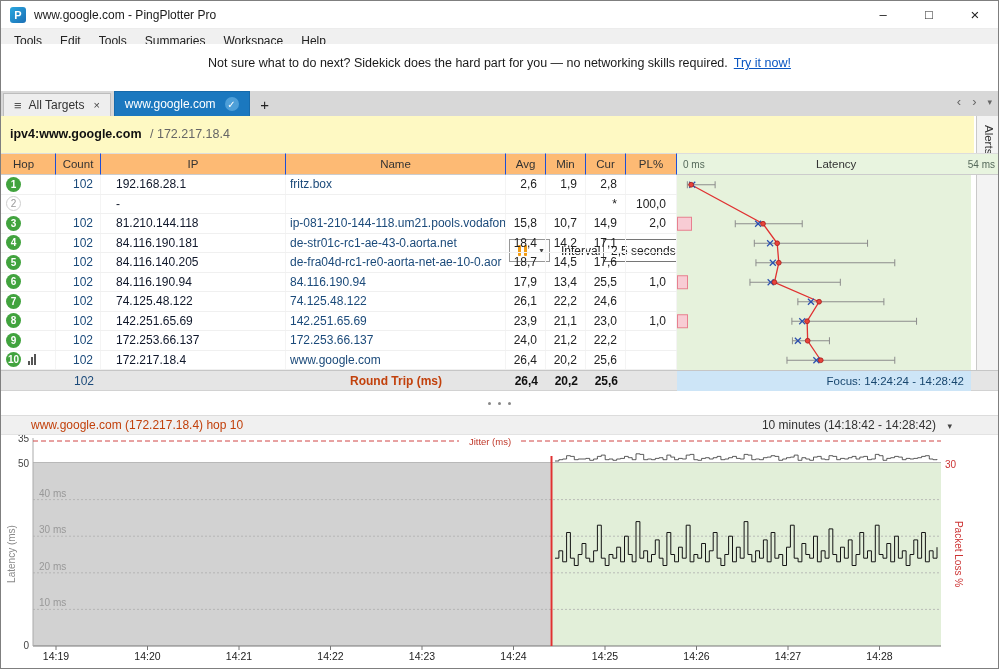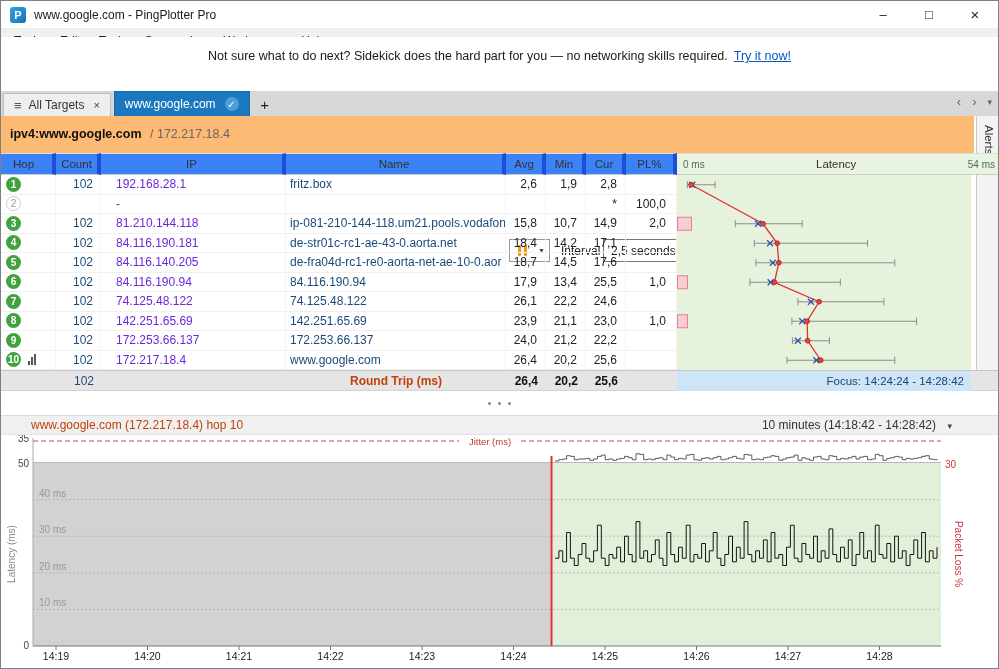--- a/index.html
+++ b/index.html
@@ -14,35 +14,35 @@
   .title-text{font-size:12px;color:#1a1a1a}
   .win-controls{margin-left:auto;display:flex;height:100%}
   .winbtn{width:46px;height:100%;display:flex;align-items:center;justify-content:center;font-size:13px;color:#222}
   .winbtn.close{font-size:15px}
 
   
   .menubar{position:absolute;top:28px;left:0;right:0;height:24px;background:#f0f0f0;display:flex;align-items:center;padding-left:4px;border-bottom:1px solid #e6e6e6}
   .menu-item{padding:3px 9px;color:#222}
 
   
-  .noticebar{position:absolute;top:36px;left:0;right:0;height:38px;background:#fff;display:flex;align-items:center;justify-content:center;font-size:12.5px;color:#1a1a1a}
+  .noticebar{position:absolute;top:43px;left:0;right:0;height:38px;background:#fff;display:flex;align-items:center;justify-content:center;font-size:12.5px;color:#1a1a1a}
   .noticebar a{color:#0a56c2;text-decoration:underline;margin-left:6px;cursor:pointer}
 
   
   .tabbar{position:absolute;top:90px;left:0;right:0;height:25px;background:#d8d8d8;display:flex;align-items:flex-end;padding-left:2px}
   .tab{height:23px;display:flex;align-items:center;padding:0 10px;margin-right:3px;background:#eeeeee;border:1px solid #bdbdbd;border-bottom:none;color:#333;white-space:nowrap}
   .tab .burger{color:#555;margin-right:7px;font-size:13px}
   .tab .tclose{margin-left:9px;font-size:11px;color:#444}
   .tab.active{background:#1b78bf;border-color:#166aab;color:#fff;height:25px;font-weight:400}
   .tab.active .tcheck{margin-left:9px;width:14px;height:14px;border-radius:50%;background:#4e9fd8;color:#fff;font-size:10px;display:flex;align-items:center;justify-content:center}
   .newtab{width:24px;height:23px;display:flex;align-items:center;justify-content:center;font-size:15px;color:#222}
   .tab-scrolls{position:absolute;right:6px;top:3px;display:flex;gap:11px;color:#666;font-size:13px}
 
   
-  .targetbar{position:absolute;top:115px;left:0;right:24px;height:37px;background:#fdba74}
+  .targetbar{position:absolute;top:115px;left:0;right:24px;height:37px;background:#fef9c3}
   .target-title{position:absolute;left:9px;top:11px;font-size:12.5px}
   .target-title .t1{font-weight:700;color:#111}
   .target-title .t2{color:#666;margin-left:5px}
   .pausebtn{position:absolute;left:508px;top:123px;width:26px;height:23px;background:#fdfdfd;border:1px solid #979797;display:flex;align-items:center;justify-content:center;gap:3px}
   .pausebtn i{display:block;width:3px;height:11px;background:#f39c12;border-radius:1px}
   .pausedrop{position:absolute;left:533px;top:123px;width:16px;height:23px;background:#fdfdfd;border:1px solid #979797;border-left:none;display:flex;align-items:center;justify-content:center;font-size:8px;color:#444}
   .ctl-label{position:absolute;top:128px;font-size:12px;color:#222}
   .select{position:absolute;top:123px;height:23px;border:1px solid #767676;background:#fff;display:flex;align-items:center;padding:0 4px 0 7px;font-size:12px;color:#222}
   .select .caret{margin-left:auto;font-size:8px;color:#444;padding-left:10px}
   .legend{position:absolute;left:846px;top:123px;width:122px;height:24px}
@@ -51,37 +51,37 @@
   .legend .tick{position:absolute;top:11px;width:1px;height:4px;background:#555}
   .legend .tk100{left:28px}.legend .tk200{left:81px}
   .legend .bar{position:absolute;left:0;right:0;top:15px;height:8px;border-radius:2px;background:linear-gradient(90deg,#3fa33c 0%,#7dc242 30%,#f5d327 48%,#f59b20 65%,#ea4f35 82%,#e03131 100%)}
 
   
   .alerts{position:absolute;left:975px;top:115px;width:24px;height:275px;background:#f3f3f3;border-left:1px solid #c9c9c9}
   .alerts span{writing-mode:vertical-rl;display:block;margin:9px auto 0;font-size:11.5px;color:#333}
 
   
   .thead{position:absolute;top:152px;left:0;height:22px;display:flex}
-  .th{border-top:1px solid #ddd;border-bottom:1px solid #ccc;border-right:4px solid #1d4ed8;background:#3b82f6;display:flex;align-items:center;justify-content:center;font-size:11.5px;color:#333}
+  .th{border-top:1px solid #ddd;border-bottom:1px solid #ccc;border-right:1px solid #1d4ed8;background:#fdba74;display:flex;align-items:center;justify-content:center;font-size:11.5px;color:#333}
   .th.hopH{justify-content:flex-start;padding-left:12px}
   .th.latH{background:#e8f4df;border-right:none;justify-content:space-between;padding:0 6px}
   .th.latH .scale{font-size:10px;color:#55695a}
   .w-hop{width:55px}.w-count{width:45px}.w-ip{width:185px}.w-name{width:220px}
   .w-num{width:40px}.w-pl{width:51px}.w-chart{width:324px}
   .tbody{position:absolute;top:174px;left:0;width:676px;height:195px}
   .trow{display:flex;height:19.5px;border-bottom:1px solid #f0f0f0}
   .c{overflow:hidden;white-space:nowrap;line-height:19px;border-right:1px solid #f4f4f4}
   .c.hop{display:flex;align-items:center;padding-left:5px}
   .circle{width:15px;height:15px;border-radius:50%;background:#41a33e;color:#fff;font-size:10px;font-weight:700;display:flex;align-items:center;justify-content:center}
   .circle.pale{background:#fff;border:1px solid #cfcfcf;color:#999;font-weight:400}
   .bars{display:inline-flex;align-items:flex-end;gap:1px;margin-left:7px}
   .bars i{display:block;width:2px;background:#555}
   .bars i:nth-child(1){height:4px}.bars i:nth-child(2){height:8px}.bars i:nth-child(3){height:11px}
   .c.count{text-align:right;padding-right:7px;color:#1b4a7a}
-  .c.ip{padding-left:15px;color:#6d28d9}
+  .c.ip{padding-left:15px;color:#0f172a}
   .c.name{padding-left:4px;color:#1b4a7a}
   .c.num{text-align:right;padding-right:8px;color:#222}
   .c.pl{text-align:right;padding-right:10px;color:#222}
   .chart-bg{position:absolute;left:676px;top:174px;width:294px;height:195px;background:#e6f2dc}
   #hopchart{position:absolute;left:676px;top:174px}
 
   
   .tfoot{position:absolute;top:369px;left:0;right:0;height:21px;background:#e5e5e5;border-top:1px solid #c6c6c6;border-bottom:1px solid #d2d2d2;display:flex;line-height:20px}
   .tfoot .f-count{width:45px;margin-left:55px;text-align:right;padding-right:7px;color:#1b4a7a}
   .tfoot .f-label{width:220px;margin-left:185px;text-align:center;font-weight:700;color:#c2410c;font-size:12px}

